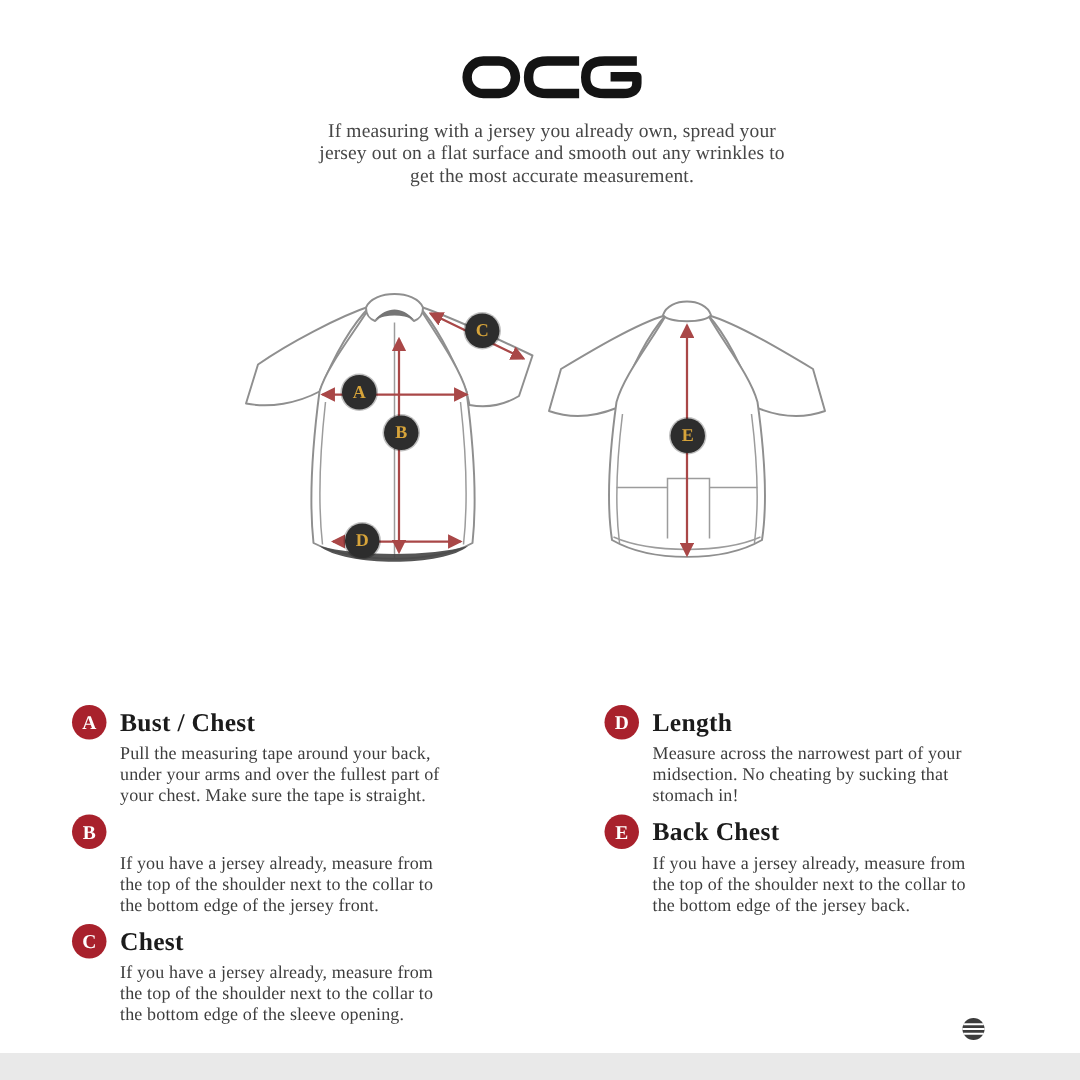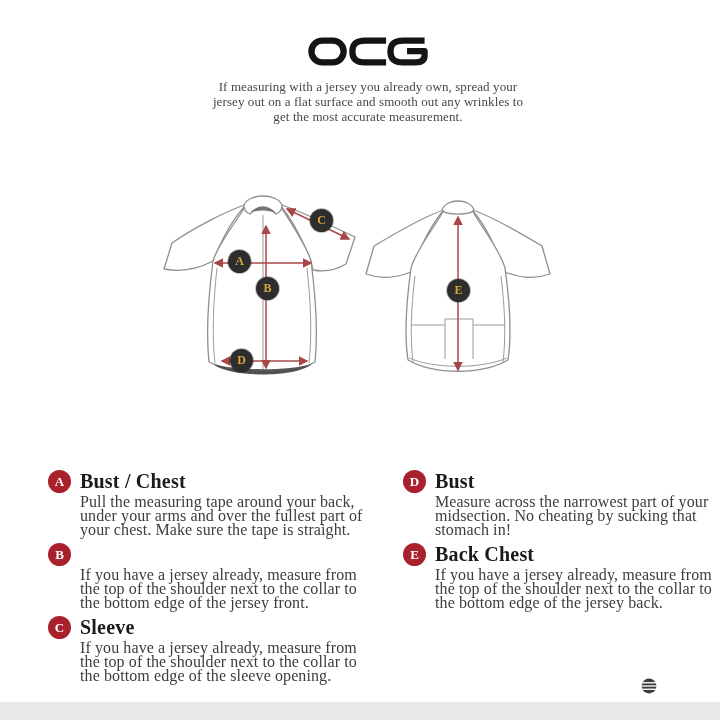--- a/index.html
+++ b/index.html
@@ -25,23 +25,23 @@
   .col{position:absolute;top:470px;width:320px;}
   .col-left{left:48px;}
   .col-right{left:403px;}
   .m-item{margin-bottom:6px;}
   .m-head{display:flex;align-items:center;gap:9px;height:23px;}
   .badge{
     width:23px;height:23px;border-radius:50%;flex:0 0 23px;
     background:var(--badge,#a8212c);color:#ffffff;font-size:13px;font-weight:bold;
     display:flex;align-items:center;justify-content:center;
   }
-  .m-title{font-size:20px;font-weight:bold;color:#1b1b1b;letter-spacing:0.2px;}
+  .m-title{font-size:17px;font-weight:bold;color:#1b1b1b;letter-spacing:0.2px;}
   .m-desc{
-    margin:2px 0 0 32px;font-size:16px;line-height:14px;color:#3d3d3d;
+    margin:2px 0 0 32px;font-size:12px;line-height:14px;color:#3d3d3d;
     white-space:pre-line;letter-spacing:0.1px;
   }
   .footer{
     position:absolute;top:677px;right:17px;display:flex;align-items:center;gap:18px;
     font-size:15.5px;color:#737373;flex-direction:column;
   }
   svg{display:block;}
 </style>
 </head>
 <body>
@@ -133,33 +133,33 @@
       <div class="m-head">
         <span class="badge">B</span>
       </div>
       <div class="m-desc">If you have a jersey already, measure from
 the top of the shoulder next to the collar to
 the bottom edge of the jersey front.</div>
     </div>
     <div class="m-item">
       <div class="m-head">
         <span class="badge">C</span>
-        <span class="m-title">Sleeve</span>
+        <span class="m-title">Chest</span>
       </div>
       <div class="m-desc">If you have a jersey already, measure from
 the top of the shoulder next to the collar to
 the bottom edge of the sleeve opening.</div>
     </div>
   </div>
 
   <div class="col col-right">
     <div class="m-item">
       <div class="m-head">
         <span class="badge">D</span>
-        <span class="m-title">Bust</span>
+        <span class="m-title">Length</span>
       </div>
       <div class="m-desc">Measure across the narrowest part of your
 midsection. No cheating by sucking that
 stomach in!</div>
     </div>
     <div class="m-item">
       <div class="m-head">
         <span class="badge">E</span>
         <span class="m-title">Back Chest</span>
       </div>

